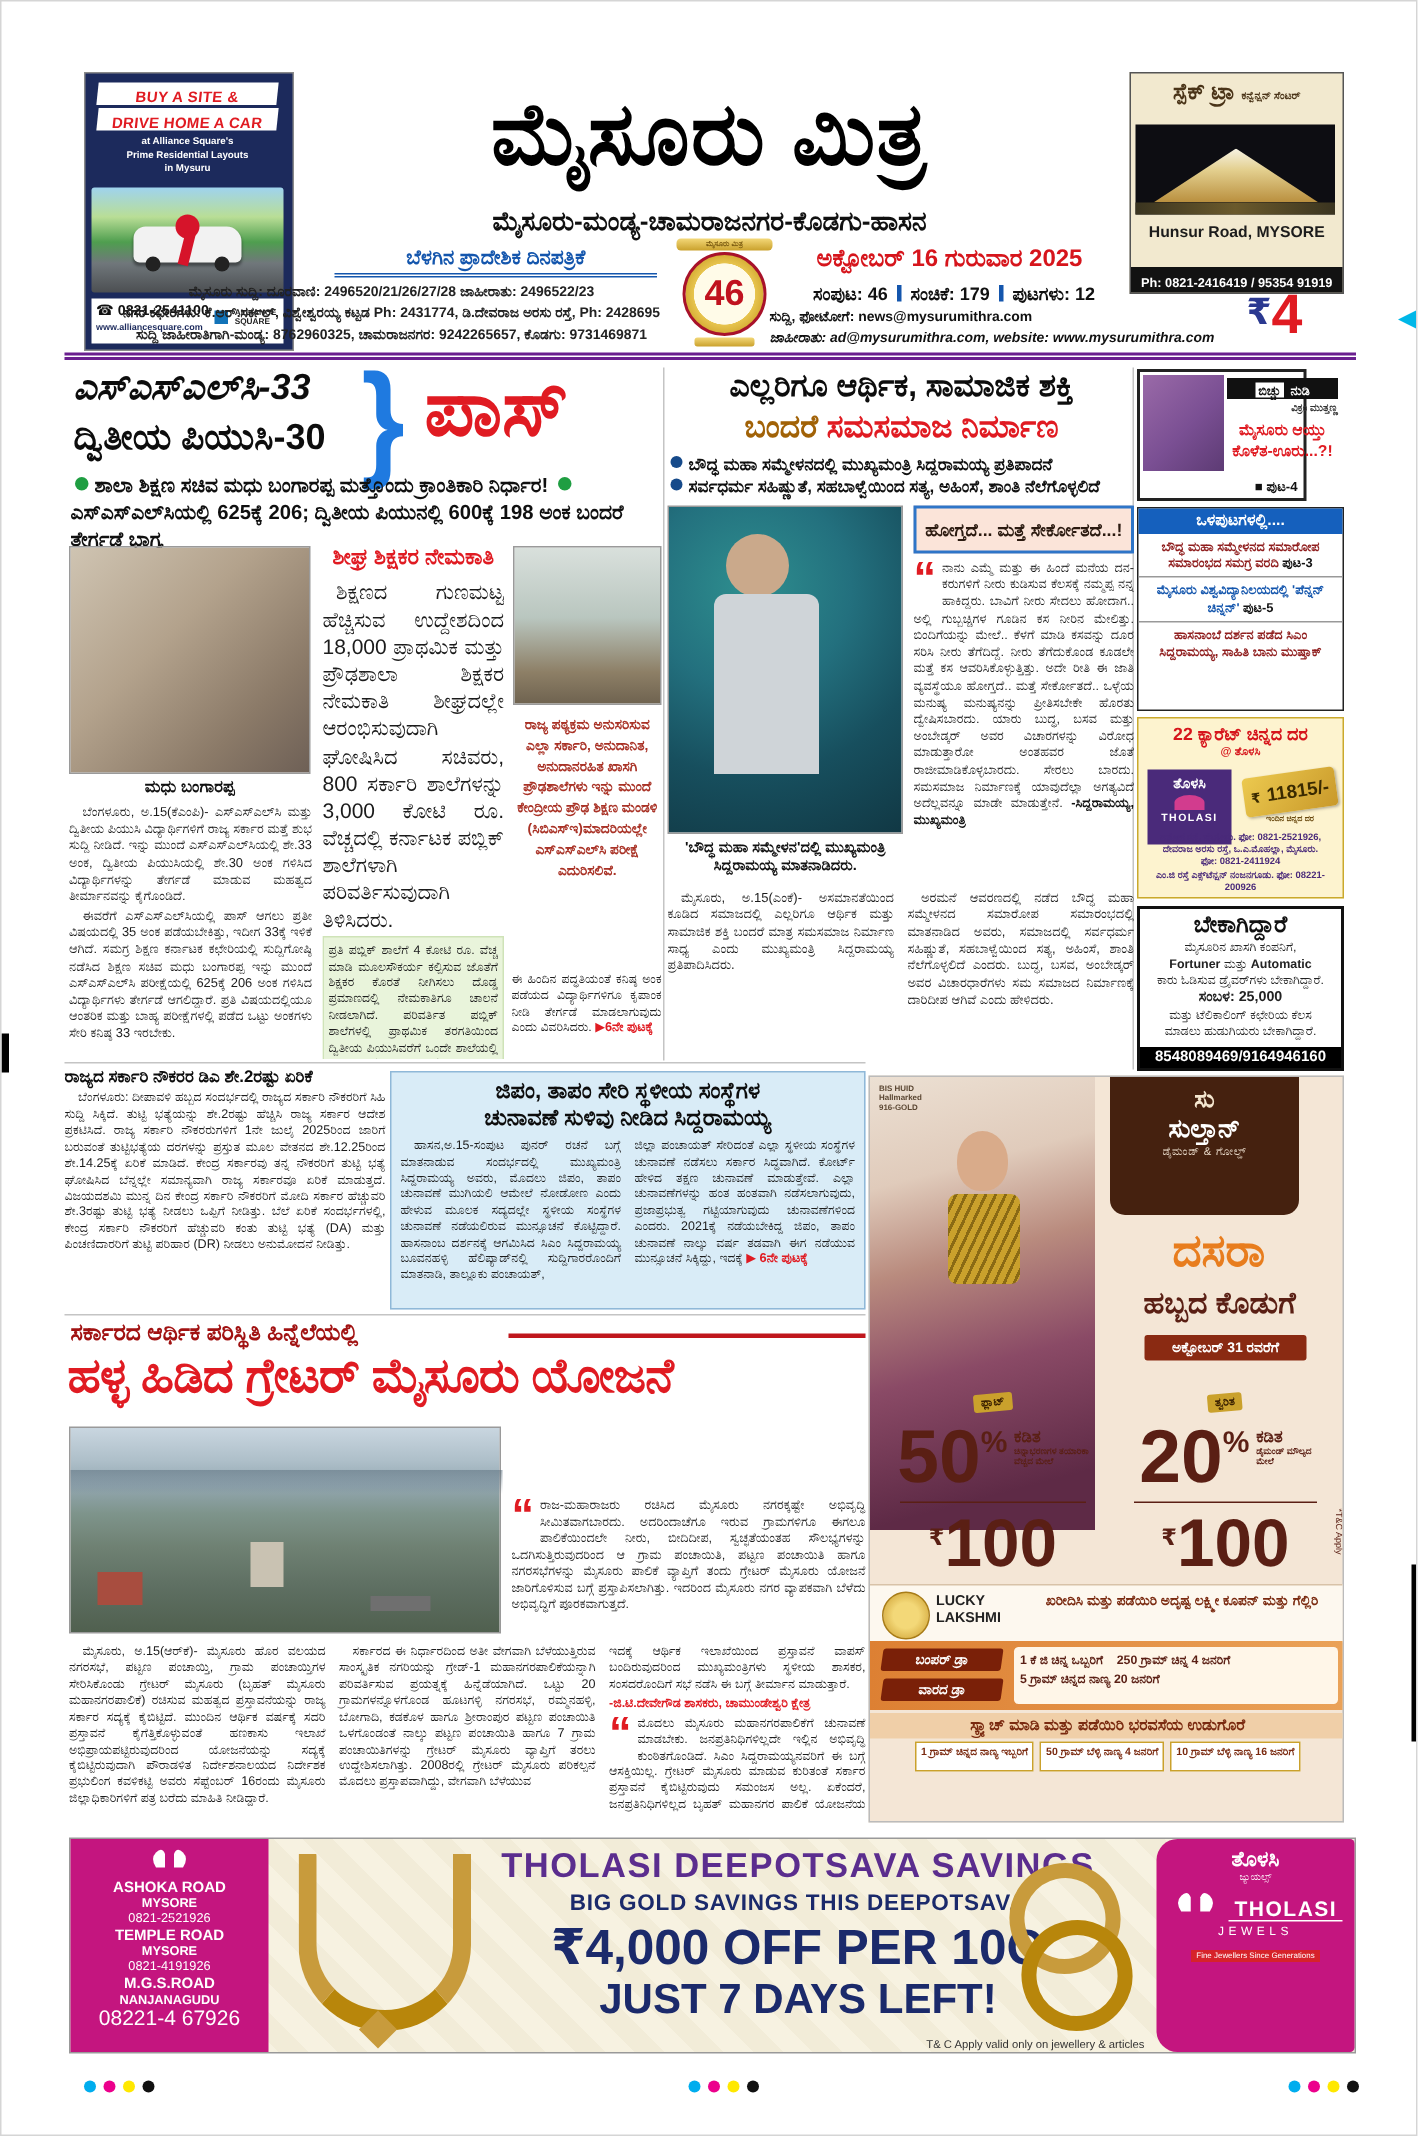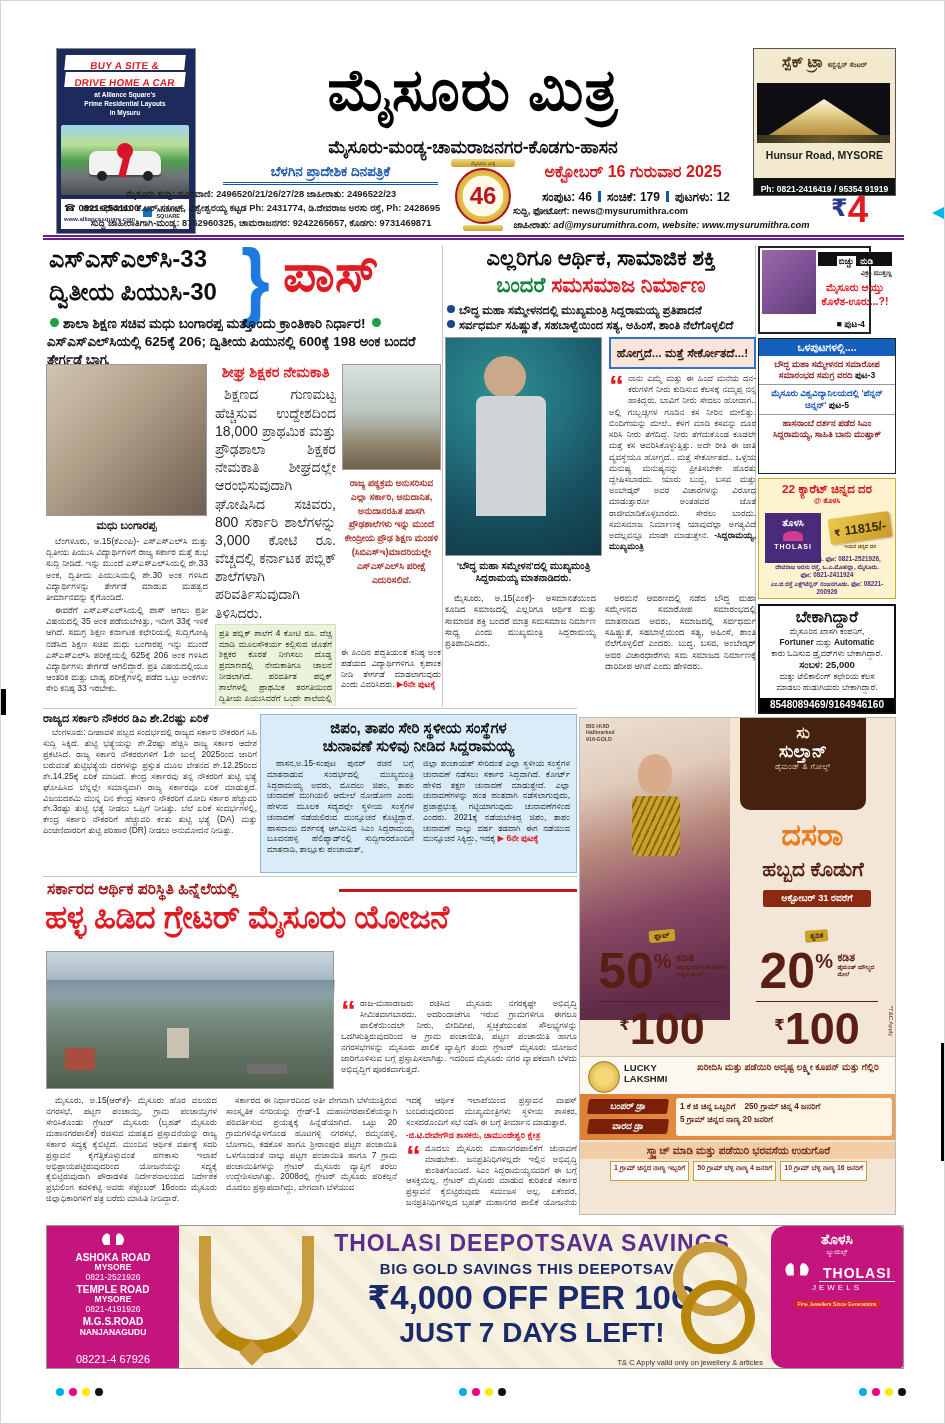--- a/index.html
+++ b/index.html
@@ -102,21 +102,21 @@
   </div>
   <div class="abs b" style="left:512px;top:205px;width:280px;font-size:9.3px;color:#111;">ಸುದ್ದಿ, ಫೋಟೋಗೆ: news@mysurumithra.com</div>
   <div class="abs b" style="left:512px;top:219px;width:300px;font-size:9.3px;color:#111;font-style:italic;">ಜಾಹೀರಾತು: ad@mysurumithra.com, website: www.mysurumithra.com</div>
 
   <div class="abs ctr b" style="left:40px;top:188px;width:440px;font-size:9.3px;color:#222;">ಮೈಸೂರು ಸುದ್ದಿ: ದೂರವಾಣಿ: 2496520/21/26/27/28 ಜಾಹೀರಾತು: 2496522/23</div>
   <div class="abs ctr b" style="left:40px;top:202px;width:440px;font-size:9.3px;color:#222;">ನಗರ ಕಛೇರಿಗಳು: ಕೆ.ಆರ್.ಸರ್ಕಲ್, ವಿಶ್ವೇಶ್ವರ‍ಯ್ಯ ಕಟ್ಟಡ Ph: 2431774, ಡಿ.ದೇವರಾಜ ಅರಸು ರಸ್ತೆ, Ph: 2428695</div>
   <div class="abs ctr b" style="left:40px;top:217px;width:440px;font-size:9.3px;color:#222;">ಸುದ್ದಿ ಜಾಹೀರಾತಿಗಾಗಿ-ಮಂಡ್ಯ: 8762960325, ಚಾಮರಾಜನಗರ: 9242265657, ಕೊಡಗು: 9731469871</div>
 
   <div class="abs" style="left:42px;top:234px;width:861px;height:5px;border-top:2px solid #6a1f8f;border-bottom:2px solid #6a1f8f;box-sizing:border-box;"></div>
 
-  <div class="abs" style="left:48px;top:244px;font-size:24px;font-weight:bold;color:#0d0d0d;">ಎಸ್‌ಎಸ್‌ಎಲ್‌ಸಿ-33</div>
+  <div class="abs" style="left:48px;top:244px;font-size:24px;font-weight:bold;color:#0d0d0d;font-style:italic;">ಎಸ್‌ಎಸ್‌ಎಲ್‌ಸಿ-33</div>
   <div class="abs" style="left:48px;top:277px;font-size:24px;font-weight:bold;color:#0d0d0d;">ದ್ವಿತೀಯ ಪಿಯುಸಿ-30</div>
   <div class="abs" style="left:240px;top:236px;font-size:74px;color:#1f7ae0;font-weight:bold;transform:scale(1,1.15);">}</div>
   <div class="abs" style="left:282px;top:242px;font-size:52px;font-weight:bold;color:#e01b22;">ಪಾಸ್</div>
   <div class="abs" style="left:46px;top:314px;width:394px;font-size:13.5px;font-weight:bold;color:#101010;line-height:1.35;">
     <span class="gdot"></span><span>ಶಾಲಾ ಶಿಕ್ಷಣ ಸಚಿವ ಮಧು ಬಂಗಾರಪ್ಪ ಮತ್ತೊಂದು ಕ್ರಾಂತಿಕಾರಿ ನಿರ್ಧಾರ!</span>
     <span class="gdot"></span><span>ಎಸ್‌ಎಸ್‌ಎಲ್‌ಸಿಯಲ್ಲಿ 625ಕ್ಕೆ 206; ದ್ವಿತೀಯ ಪಿಯುನಲ್ಲಿ 600ಕ್ಕೆ 198 ಅಂಕ ಬಂದರೆ ತೇರ್ಗಡೆ ಭಾಗ್ಯ</span>
   </div>
 
   <div class="abs rule" style="left:441px;top:244px;width:1px;height:462px;"></div>
   <div class="abs rule" style="left:754px;top:244px;width:1px;height:468px;"></div>
@@ -162,21 +162,21 @@
     <div class="ctr" style="font-size:15px;font-weight:bold;color:#0d0d0d;line-height:1.2;margin-bottom:3px;">ಚುನಾವಣೆ ಸುಳಿವು ನೀಡಿದ ಸಿದ್ದರಾಮಯ್ಯ</div>
     <div class="body-sm" style="font-size:8.3px;columns:2;column-gap:9px;">
       <p>ಹಾಸನ,ಅ.15-ಸಂಪುಟ ಪುನರ್ ರಚನೆ ಬಗ್ಗೆ ಮಾತನಾಡುವ ಸಂದರ್ಭದಲ್ಲಿ ಮುಖ್ಯಮಂತ್ರಿ ಸಿದ್ದರಾಮಯ್ಯ ಅವರು, ಮೊದಲು ಜಿಪಂ, ತಾಪಂ ಚುನಾವಣೆ ಮುಗಿಯಲಿ ಆಮೇಲೆ ನೋಡೋಣ ಎಂದು ಹೇಳುವ ಮೂಲಕ ಸದ್ಯದಲ್ಲೇ ಸ್ಥಳೀಯ ಸಂಸ್ಥೆಗಳ ಚುನಾವಣೆ ನಡೆಯಲಿರುವ ಮುನ್ಸೂಚನೆ ಕೊಟ್ಟಿದ್ದಾರೆ. ಹಾಸನಾಂಬ ದರ್ಶನಕ್ಕೆ ಆಗಮಿಸಿದ ಸಿಎಂ ಸಿದ್ದರಾಮಯ್ಯ ಬೂವನಹಳ್ಳಿ ಹೆಲಿಪ್ಯಾಡ್‌ನಲ್ಲಿ ಸುದ್ದಿಗಾರರೊಂದಿಗೆ ಮಾತನಾಡಿ, ತಾಲ್ಲೂಕು ಪಂಚಾಯತ್,</p>
       <p style="display:inline;">ಜಿಲ್ಲಾ ಪಂಚಾಯತ್ ಸೇರಿದಂತೆ ಎಲ್ಲಾ ಸ್ಥಳೀಯ ಸಂಸ್ಥೆಗಳ ಚುನಾವಣೆ ನಡೆಸಲು ಸರ್ಕಾರ ಸಿದ್ಧವಾಗಿದೆ. ಕೋರ್ಟ್ ಹೇಳಿದ ತಕ್ಷಣ ಚುನಾವಣೆ ಮಾಡುತ್ತೇವೆ. ಎಲ್ಲಾ ಚುನಾವಣೆಗಳನ್ನು ಹಂತ ಹಂತವಾಗಿ ನಡೆಸಲಾಗುವುದು, ಪ್ರಜಾಪ್ರಭುತ್ವ ಗಟ್ಟಿಯಾಗುವುದು ಚುನಾವಣೆಗಳಿಂದ ಎಂದರು. 2021ಕ್ಕೆ ನಡೆಯಬೇಕಿದ್ದ ಜಿಪಂ, ತಾಪಂ ಚುನಾವಣೆ ನಾಲ್ಕು ವರ್ಷ ತಡವಾಗಿ ಈಗ ನಡೆಯುವ ಮುನ್ಸೂಚನೆ ಸಿಕ್ಕಿದ್ದು, ಇದಕ್ಕೆ</p>
       <span class="red b" style="font-size:8.5px;">▶ 6ನೇ ಪುಟಕ್ಕೆ</span>
     </div>
   </div>
 
   <div class="abs ctr" style="left:444px;top:245px;width:312px;font-size:21px;font-weight:bold;color:#0d0d0d;">ಎಲ್ಲರಿಗೂ ಆರ್ಥಿಕ, ಸಾಮಾಜಿಕ ಶಕ್ತಿ</div>
   <div class="abs ctr" style="left:444px;top:272px;width:312px;font-size:21px;font-weight:bold;">
-    <span style="color:#15803d;">ಬಂದರೆ </span><span style="color:#e01b22;">ಸಮಸಮಾಜ ನಿರ್ಮಾಣ</span>
+    <span style="color:#a16207;">ಬಂದರೆ </span><span style="color:#e01b22;">ಸಮಸಮಾಜ ನಿರ್ಮಾಣ</span>
   </div>
   <div class="abs" style="left:444px;top:302px;width:312px;font-size:11.3px;font-weight:bold;color:#101010;line-height:1.3;">
     <div><span class="bdot"></span><span>ಬೌದ್ಧ ಮಹಾ ಸಮ್ಮೇಳನದಲ್ಲಿ ಮುಖ್ಯಮಂತ್ರಿ ಸಿದ್ದರಾಮಯ್ಯ ಪ್ರತಿಪಾದನೆ</span></div>
     <div><span class="bdot"></span><span>ಸರ್ವಧರ್ಮ ಸಹಿಷ್ಣುತೆ, ಸಹಬಾಳ್ವೆಯಿಂದ ಸತ್ಯ, ಅಹಿಂಸೆ, ಶಾಂತಿ ನೆಲೆಗೊಳ್ಳಲಿದೆ</span></div>
   </div>
   <div class="abs ph" style="left:444px;top:336px;width:157px;height:219px;background:radial-gradient(circle at 35% 25%,#2e8f8f 0%,#23707e 35%,#174f5e 65%,#113844 100%);">
     <div class="abs" style="left:52px;top:60px;width:14px;height:110px;background:repeating-linear-gradient(180deg,#d92b2b 0 14px,#f2c331 14px 28px,#2757b5 28px 42px,#ffffff 42px 56px);transform:rotate(8deg);border-radius:3px;"></div>
     <div class="abs" style="left:38px;top:18px;width:42px;height:42px;background:#caa98b;border-radius:50%;"></div>
     <div class="abs" style="left:30px;top:58px;width:70px;height:120px;background:#cfd4d8;border-radius:8px 8px 0 0;"></div>
   </div>
@@ -379,21 +379,21 @@
         </svg>
       <div style="line-height:1.12;margin-top:1px;">
         <div style="font-size:10px;font-weight:bold;">ASHOKA ROAD</div>
         <div style="font-size:8.5px;font-weight:bold;">MYSORE</div>
         <div style="font-size:8.5px;">0821-2521926</div>
         <div style="font-size:10px;font-weight:bold;margin-top:2px;">TEMPLE ROAD</div>
         <div style="font-size:8.5px;font-weight:bold;">MYSORE</div>
         <div style="font-size:8.5px;">0821-4191926</div>
         <div style="font-size:10px;font-weight:bold;margin-top:2px;">M.G.S.ROAD</div>
         <div style="font-size:8.5px;font-weight:bold;">NANJANAGUDU</div>
-        <div style="font-size:11px;margin-top:16px;">08221-4 67926</div>
+        <div style="font-size:14px;">08221-4 67926</div>
       </div>
     </div>
 
     <div class="abs" style="left:152px;top:10px;width:115px;height:118px;border-left:12px solid #c89b3c;border-right:12px solid #c89b3c;border-bottom:14px solid #b8860b;border-radius:0 0 70px 70px;box-sizing:border-box;"></div>
     <div class="abs" style="left:196px;top:118px;width:18px;height:18px;background:#c89b3c;transform:rotate(45deg);"></div>
 
     <div class="abs ctr" style="left:275px;top:4px;width:420px;">
       <div style="font-size:23px;font-weight:bold;color:#5b2d8e;letter-spacing:1px;">THOLASI DEEPOTSAVA SAVINGS</div>
       <div style="font-size:15px;font-weight:bold;color:#1b2a6b;letter-spacing:.5px;margin-top:3px;">BIG GOLD SAVINGS THIS DEEPOTSAVA</div>
       <div style="font-size:33px;font-weight:bold;color:#1b2a6b;margin-top:1px;">₹4,000 OFF PER 10G</div>

